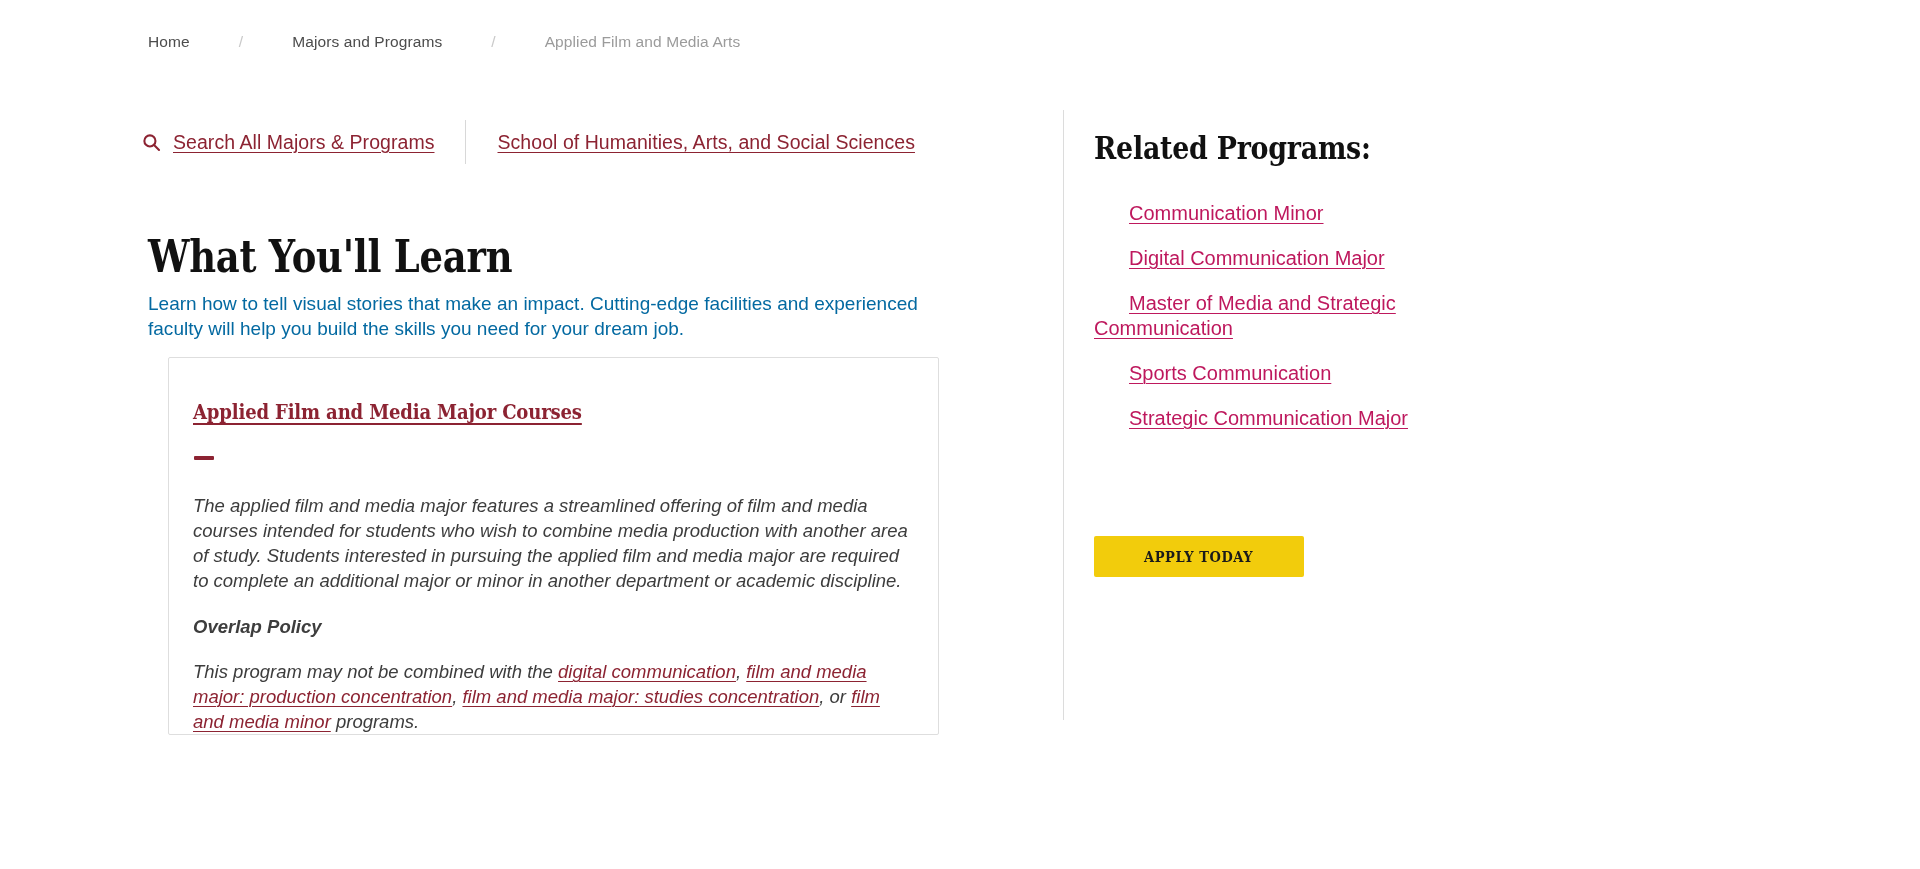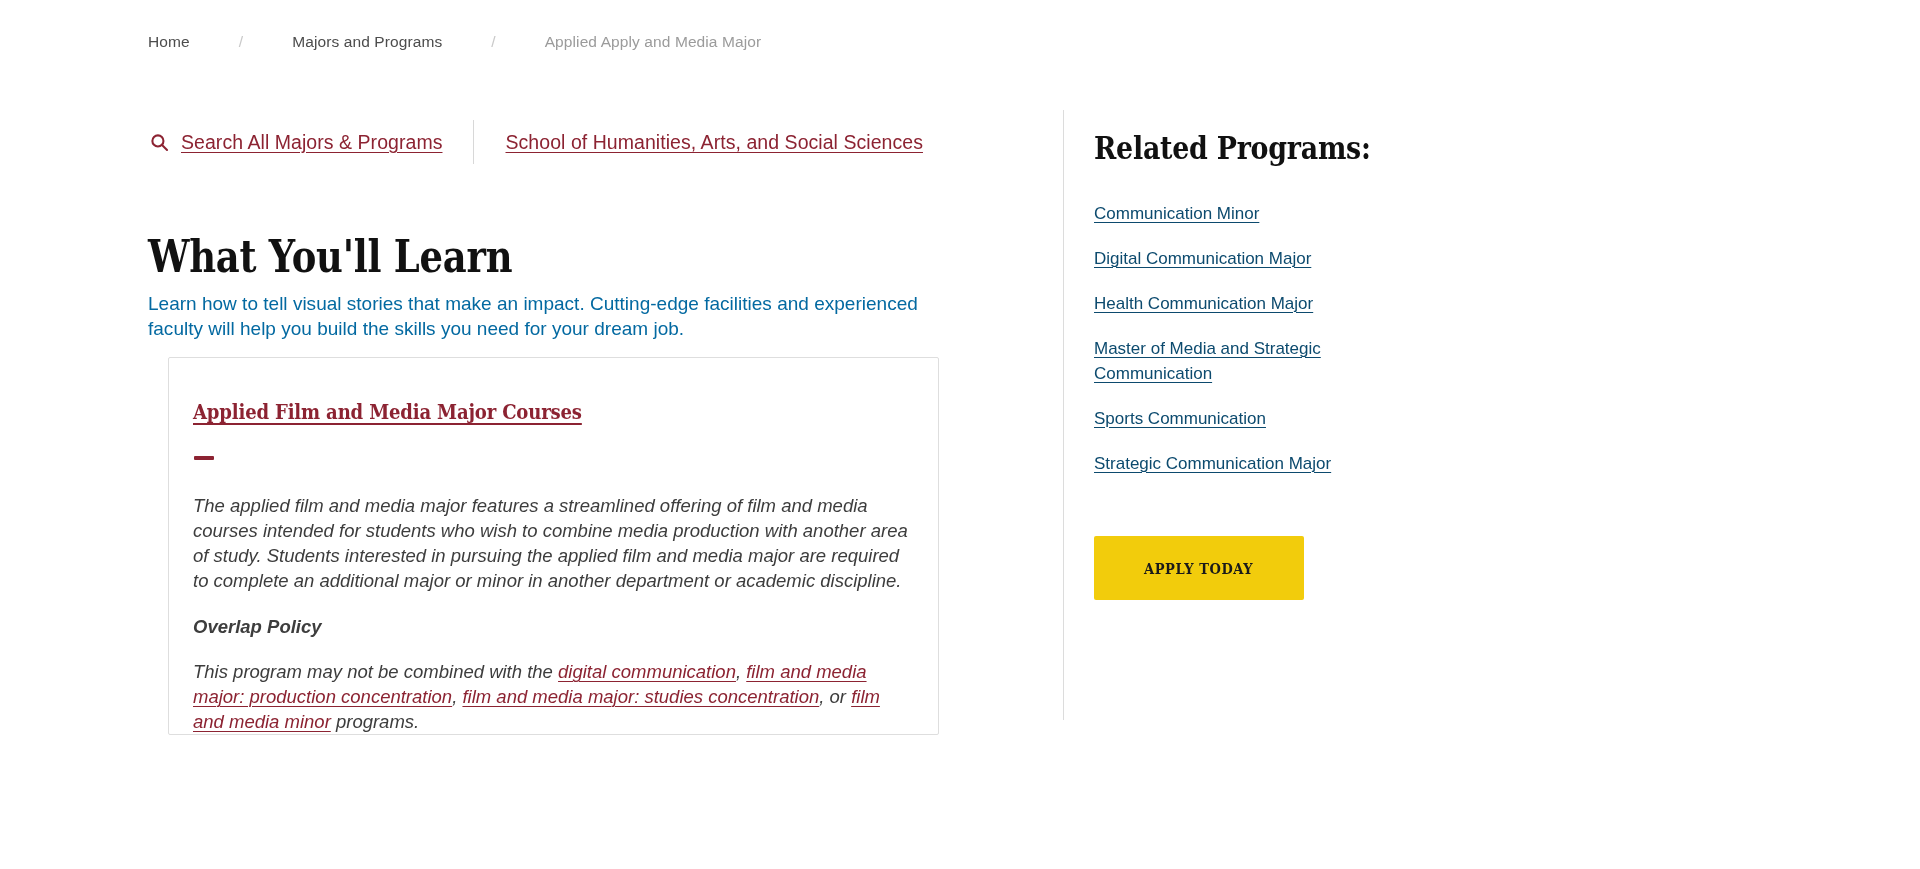--- a/index.html
+++ b/index.html
@@ -39,21 +39,21 @@
   .crumb-sep {
     color: #c9c9c9;
     margin: 0 9px;
     font-weight: 300;
   }
   .crumb-current { color: #9b9b9b; }
 
   
   .utility-row {
     position: absolute;
-    left: 150px;
+    left: 142px;
     top: 127px;
     display: flex;
     align-items: center;
     height: 30px;
   }
   .util-item {
     display: flex;
     align-items: center;
     height: 30px;
   }
@@ -207,35 +207,36 @@
     margin: 0 0 34px 0;
     line-height: 38px;
   }
   .sidebar-links {
     list-style: none;
     margin: 0;
     padding: 0;
   }
   .sidebar-links li { margin-bottom: 20px; }
   .sidebar-link {
-    font-size: 17px;
+    font-size: 20px;
     line-height: 25px;
-    color: #0c4a6e;
+    color: #be185d;
     text-decoration: underline;
     text-underline-offset: 3px;
     text-decoration-thickness: 1px;
     cursor: pointer;
     display: inline;
+    margin-left: 35px;
   }
   .apply-button {
     position: absolute;
     left: 1094px;
     top: 536px;
     width: 210px;
-    height: 64px;
+    height: 41px;
     background: #f2cc0c;
     border: none;
     border-radius: 2px;
     color: #1a1a1a;
     font-family: "DejaVu Serif", serif;
     font-weight: 700;
     font-size: 14.5px;
     letter-spacing: 0.6px;
     cursor: pointer;
     display: flex;
@@ -248,21 +249,21 @@
 </head>
 <body>
 
 <div class="page">
 
   <nav class="breadcrumb">
     <a class="crumb-link">Home</a>
     <span class="crumb-sep">/</span>
     <a class="crumb-link">Majors and Programs</a>
     <span class="crumb-sep">/</span>
-    <span class="crumb-current">Applied Apply and Media Major</span>
+    <span class="crumb-current">Applied Film and Media Arts</span>
   </nav>
 
   <div class="utility-row">
     <div class="util-item">
       <svg class="search-icon" viewBox="0 0 24 24">
         <circle cx="10" cy="10" r="7" fill="none" stroke="#8c2332" stroke-width="2.6"></circle>
         <line x1="15.2" y1="15.2" x2="21.5" y2="21.5" stroke="#8c2332" stroke-width="2.6" stroke-linecap="round"></line>
       </svg>
       <a class="util-link">Search All Majors &amp; Programs</a>
     </div>
@@ -291,21 +292,20 @@
       </p>
     </div>
   </section>
 
   <div class="sidebar-divider"></div>
   <aside class="sidebar">
     <h2 class="sidebar-heading">Related Programs:</h2>
     <ul class="sidebar-links">
       <li><a class="sidebar-link">Communication Minor</a></li>
       <li><a class="sidebar-link">Digital Communication Major</a></li>
-      <li><a class="sidebar-link">Health Communication Major</a></li>
       <li><a class="sidebar-link">Master of Media and Strategic Communication</a></li>
       <li><a class="sidebar-link">Sports Communication</a></li>
       <li><a class="sidebar-link">Strategic Communication Major</a></li>
     </ul>
   </aside>
 
   <button class="apply-button">
     <span>Apply Today</span>
   </button>
 

